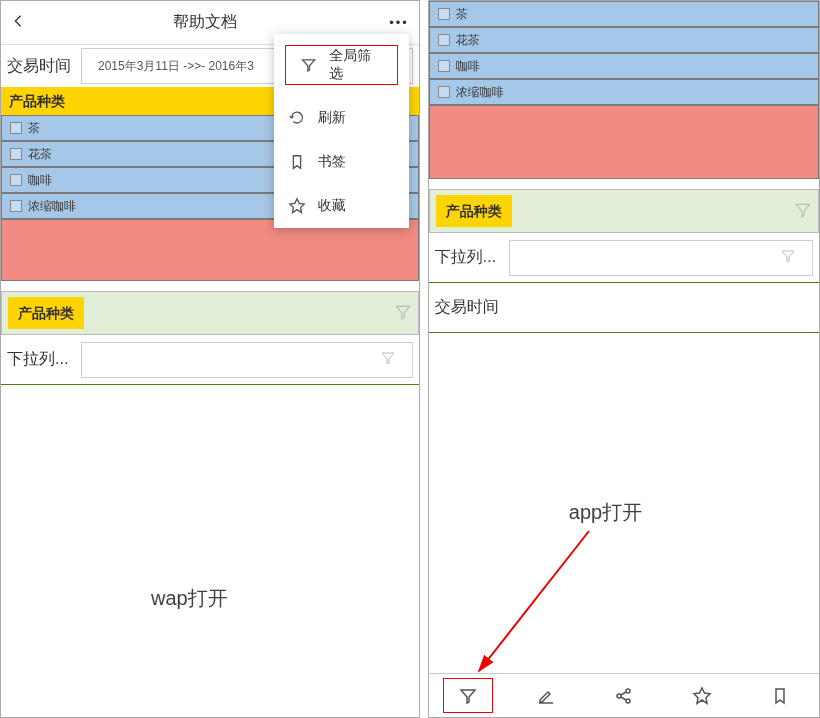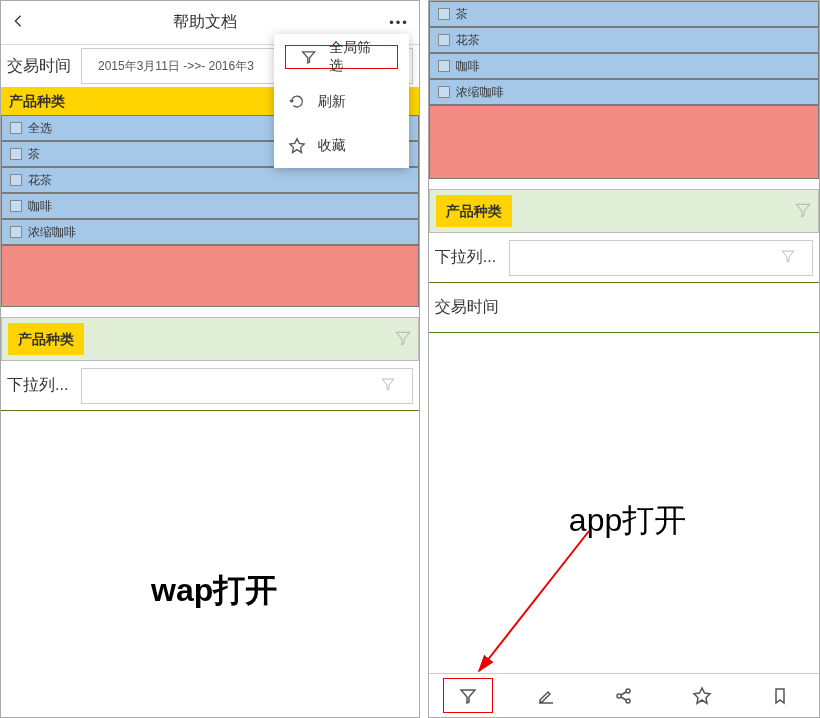--- a/index.html
+++ b/index.html
@@ -33,32 +33,32 @@
   .filter-icon { margin-left: auto; color: #bbb; }
   
   .row-field { display: flex; align-items: center; height: 50px; padding: 0 6px; gap: 6px; border-bottom: 1px solid #4d7c0f; }
   .row-label { width: 68px; font-size: 16px; }
   .row-input { flex: 1; border: 1px solid #ccc; height: 36px; padding: 0 16px; font-size: 12px; display: flex; align-items: center; color: #555; position: relative; background: #fff; }
   .row-input .right-icon { margin-left: auto; color: #bbb; }
   
   
   .dropdown { position: absolute; top: 33px; right: 10px; width: 135px; background: #fff; box-shadow: 0 2px 10px rgba(0,0,0,0.25); z-index: 10; }
   .dropdown-item { display: flex; align-items: center; height: 44px; padding: 0 14px; font-size: 14px; gap: 12px; cursor: pointer; }
-  .dropdown-item.highlight { border: 1px solid #e00; margin: 11px; height: 24px; font-family: Liberation Mono, monospace; }
+  .dropdown-item.highlight { border: 1px solid #e00; margin: 11px; height: 40px; font-family: Liberation Mono, monospace; }
   .dropdown-item svg { width: 18px; height: 18px; stroke: #555; fill: none; stroke-width: 1.5; }
   
   
   .bottom-bar { display: flex; height: 44px; border-top: 1px solid #ccc; margin-top: auto; }
   .bottom-btn { flex: 1; display: flex; align-items: center; justify-content: center; cursor: pointer; }
   .bottom-btn svg { width: 20px; height: 20px; stroke: #555; fill: none; stroke-width: 1.5; }
   .bottom-btn.highlight { position: relative; }
   .bottom-btn.highlight::after { content: ""; position: absolute; inset: 4px 14px; border: 1px solid #e00; }
   
   
-  .big-label { position: absolute; font-size: 32px; color: #000000; }
+  .big-label { position: absolute; font-size: 20px; color: #404040; }
   .arrow-line { position: absolute; pointer-events: none; }
   
   .spacer { height: 10px; }
 </style>
 </head>
 <body>
 
 <div class="container">
 
   <div class="panel panel-left">
@@ -74,24 +74,20 @@
 
     <div class="row-field" style="border-bottom:none;height:42px;">
       <div class="row-label">交易时间</div>
       <div class="row-input">
         <span>2015年3月11日 -&gt;&gt;- 2016年3</span>
       </div>
     </div>
 
     <div class="yellow-bar">产品种类</div>
 
-    <div class="blue-row">
-        <span class="chk"></span>
-        <span>全选</span>
-      </div>
     <div class="blue-row">
         <span class="chk"></span>
         <span>茶</span>
       </div>
     <div class="blue-row">
         <span class="chk"></span>
         <span>花茶</span>
       </div>
     <div class="blue-row">
         <span class="chk"></span>
@@ -119,34 +115,40 @@
       <div class="row-label">下拉列...</div>
       <div class="row-input">
         <span class="right-icon">
           <svg viewBox="0 0 16 16" width="16" height="16">
               <path d="M2 3h12l-5 6v4l-2 1v-5z" stroke="#bbb" fill="none"></path>
             </svg>
         </span>
       </div>
     </div>
 
-    <div class="big-label" style="left:150px;top:568px;font-weight:bold;">wap打开</div>
+    <div class="big-label" style="left:150px;top:584px;">wap打开</div>
 
     <div class="dropdown">
       <div class="dropdown-item highlight">
         <svg viewBox="0 0 20 20">
             <path d="M3 4h14l-6 7v5l-2 1v-6z"></path>
           </svg>
         <span>全局筛选</span>
       </div>
       <div class="dropdown-item">
         <svg viewBox="0 0 20 20">
             <path d="M4 10a6 6 0 1 1 2 4M4 10l-2-2M4 10l2-2"></path>
           </svg>
         <span>刷新</span>
+      </div>
+      <div class="dropdown-item">
+        <svg viewBox="0 0 20 20">
+            <path d="M6 3h8v14l-4-3-4 3z"></path>
+          </svg>
+        <span>书签</span>
       </div>
       <div class="dropdown-item">
         <svg viewBox="0 0 20 20">
             <path d="M10 2l2.5 5 5.5.8-4 4 1 5.5L10 14l-5 3.3 1-5.5-4-4 5.5-.8z"></path>
           </svg>
         <span>收藏</span>
       </div>
     </div>
   </div>
 

